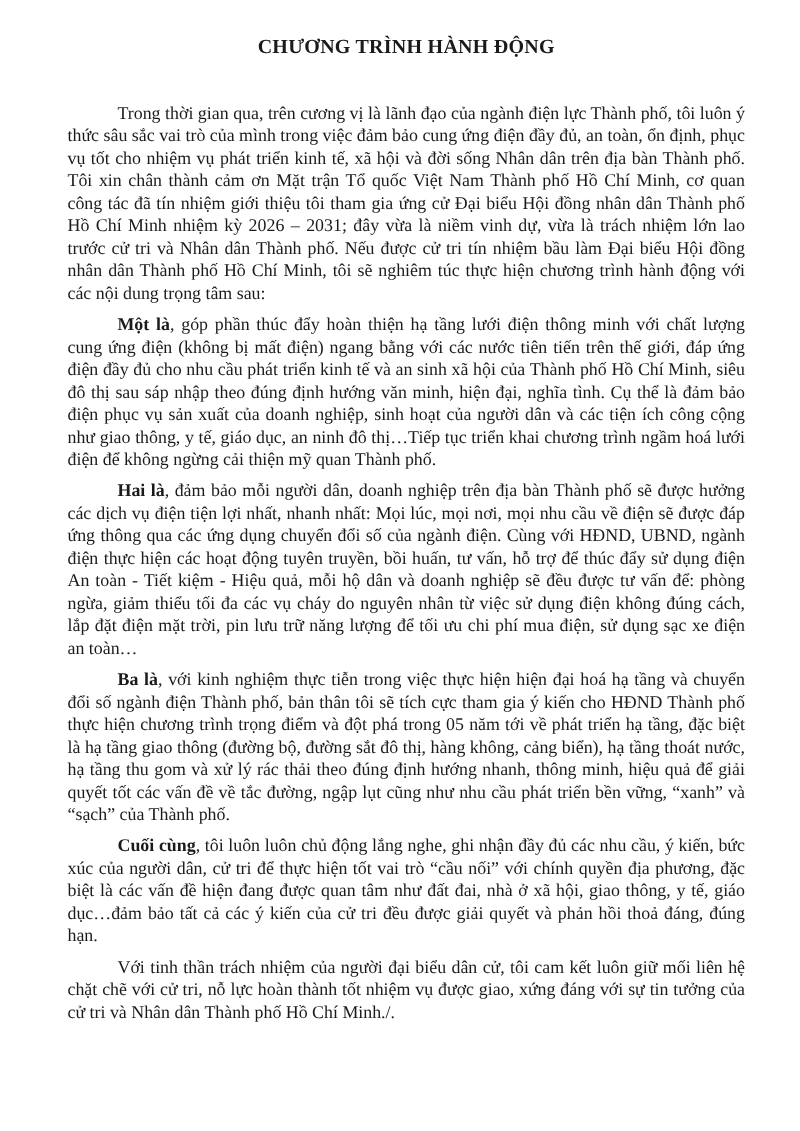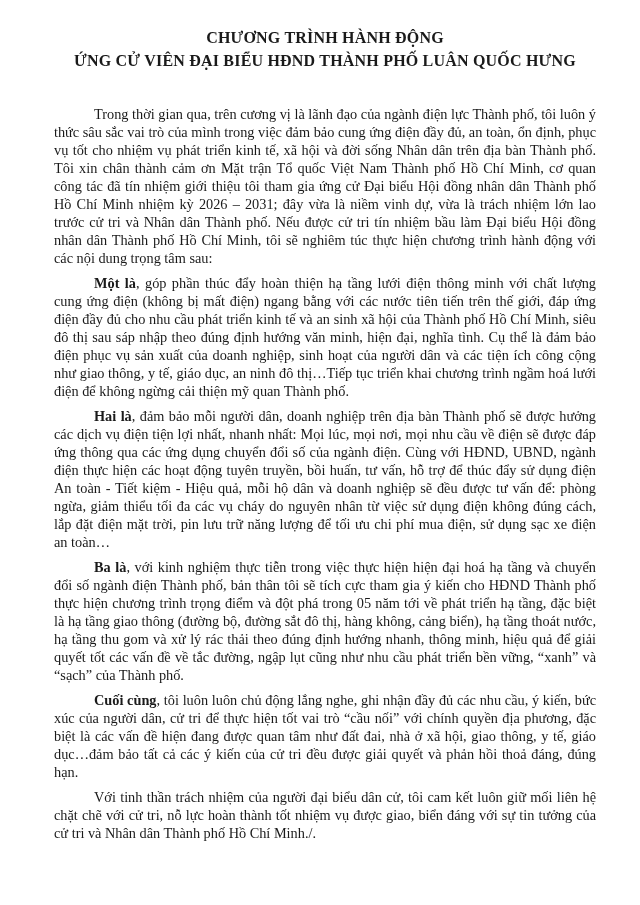--- a/index.html
+++ b/index.html
@@ -45,29 +45,28 @@
   .para .lead {
     font-weight: bold;
   }
 </style>
 </head>
 <body>
 
 <div class="page">
   <div class="title-block">
     <div class="title-line">CHƯƠNG TRÌNH HÀNH ĐỘNG</div>
-    <div class="title-line">ỨNG CỬ VIÊN ĐẠI BIỂU HĐND THÀNH PHỐ LUÂN QUỐC HƯNG</div>
   </div>
 
   <div class="body-block">
   <p class="para"><span class="lead"></span><span>Trong thời gian qua, trên cương vị là lãnh đạo của ngành điện lực Thành phố, tôi luôn ý thức sâu sắc vai trò của mình trong việc đảm bảo cung ứng điện đầy đủ, an toàn, ổn định, phục vụ tốt cho nhiệm vụ phát triển kinh tế, xã hội và đời sống Nhân dân trên địa bàn Thành phố. Tôi xin chân thành cảm ơn Mặt trận Tổ quốc Việt Nam Thành phố Hồ Chí Minh, cơ quan công tác đã tín nhiệm giới thiệu tôi tham gia ứng cử Đại biểu Hội đồng nhân dân Thành phố Hồ Chí Minh nhiệm kỳ 2026 – 2031; đây vừa là niềm vinh dự, vừa là trách nhiệm lớn lao trước cử tri và Nhân dân Thành phố. Nếu được cử tri tín nhiệm bầu làm Đại biểu Hội đồng nhân dân Thành phố Hồ Chí Minh, tôi sẽ nghiêm túc thực hiện chương trình hành động với các nội dung trọng tâm sau:</span></p>
 
   <p class="para"><span class="lead">Một là</span><span>, góp phần thúc đẩy hoàn thiện hạ tầng lưới điện thông minh với chất lượng cung ứng điện (không bị mất điện) ngang bằng với các nước tiên tiến trên thế giới, đáp ứng điện đầy đủ cho nhu cầu phát triển kinh tế và an sinh xã hội của Thành phố Hồ Chí Minh, siêu đô thị sau sáp nhập theo đúng định hướng văn minh, hiện đại, nghĩa tình. Cụ thể là đảm bảo điện phục vụ sản xuất của doanh nghiệp, sinh hoạt của người dân và các tiện ích công cộng như giao thông, y tế, giáo dục, an ninh đô thị…Tiếp tục triển khai chương trình ngầm hoá lưới điện để không ngừng cải thiện mỹ quan Thành phố.</span></p>
 
   <p class="para"><span class="lead">Hai là</span><span>, đảm bảo mỗi người dân, doanh nghiệp trên địa bàn Thành phố sẽ được hưởng các dịch vụ điện tiện lợi nhất, nhanh nhất: Mọi lúc, mọi nơi, mọi nhu cầu về điện sẽ được đáp ứng thông qua các ứng dụng chuyển đổi số của ngành điện. Cùng với HĐND, UBND, ngành điện thực hiện các hoạt động tuyên truyền, bồi huấn, tư vấn, hỗ trợ để thúc đẩy sử dụng điện An toàn - Tiết kiệm - Hiệu quả, mỗi hộ dân và doanh nghiệp sẽ đều được tư vấn để: phòng ngừa, giảm thiểu tối đa các vụ cháy do nguyên nhân từ việc sử dụng điện không đúng cách, lắp đặt điện mặt trời, pin lưu trữ năng lượng để tối ưu chi phí mua điện, sử dụng sạc xe điện an toàn…</span></p>
 
   <p class="para"><span class="lead">Ba là</span><span>, với kinh nghiệm thực tiễn trong việc thực hiện hiện đại hoá hạ tầng và chuyển đổi số ngành điện Thành phố, bản thân tôi sẽ tích cực tham gia ý kiến cho HĐND Thành phố thực hiện chương trình trọng điểm và đột phá trong 05 năm tới về phát triển hạ tầng, đặc biệt là hạ tầng giao thông (đường bộ, đường sắt đô thị, hàng không, cảng biển), hạ tầng thoát nước, hạ tầng thu gom và xử lý rác thải theo đúng định hướng nhanh, thông minh, hiệu quả để giải quyết tốt các vấn đề về tắc đường, ngập lụt cũng như nhu cầu phát triển bền vững, “xanh” và “sạch” của Thành phố.</span></p>
 
   <p class="para"><span class="lead">Cuối cùng</span><span>, tôi luôn luôn chủ động lắng nghe, ghi nhận đầy đủ các nhu cầu, ý kiến, bức xúc của người dân, cử tri để thực hiện tốt vai trò “cầu nối” với chính quyền địa phương, đặc biệt là các vấn đề hiện đang được quan tâm như đất đai, nhà ở xã hội, giao thông, y tế, giáo dục…đảm bảo tất cả các ý kiến của cử tri đều được giải quyết và phản hồi thoả đáng, đúng hạn.</span></p>
 
-  <p class="para"><span class="lead"></span><span>Với tinh thần trách nhiệm của người đại biểu dân cử, tôi cam kết luôn giữ mối liên hệ chặt chẽ với cử tri, nỗ lực hoàn thành tốt nhiệm vụ được giao, biển đáng với sự tin tưởng của cử tri và Nhân dân Thành phố Hồ Chí Minh./.</span></p>
+  <p class="para"><span class="lead"></span><span>Với tinh thần trách nhiệm của người đại biểu dân cử, tôi cam kết luôn giữ mối liên hệ chặt chẽ với cử tri, nỗ lực hoàn thành tốt nhiệm vụ được giao, xứng đáng với sự tin tưởng của cử tri và Nhân dân Thành phố Hồ Chí Minh./.</span></p>
 </div>
 </div>
 
 </body></html>

